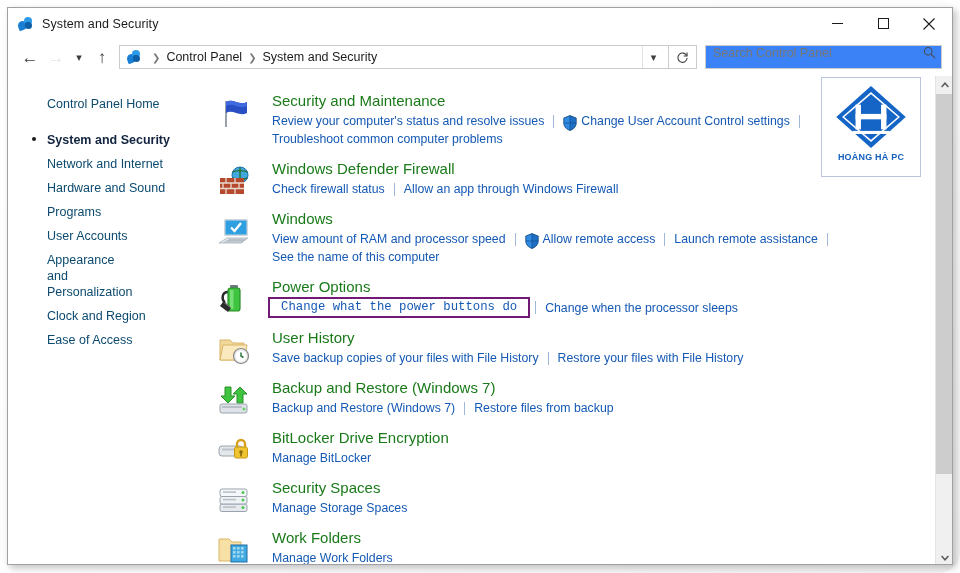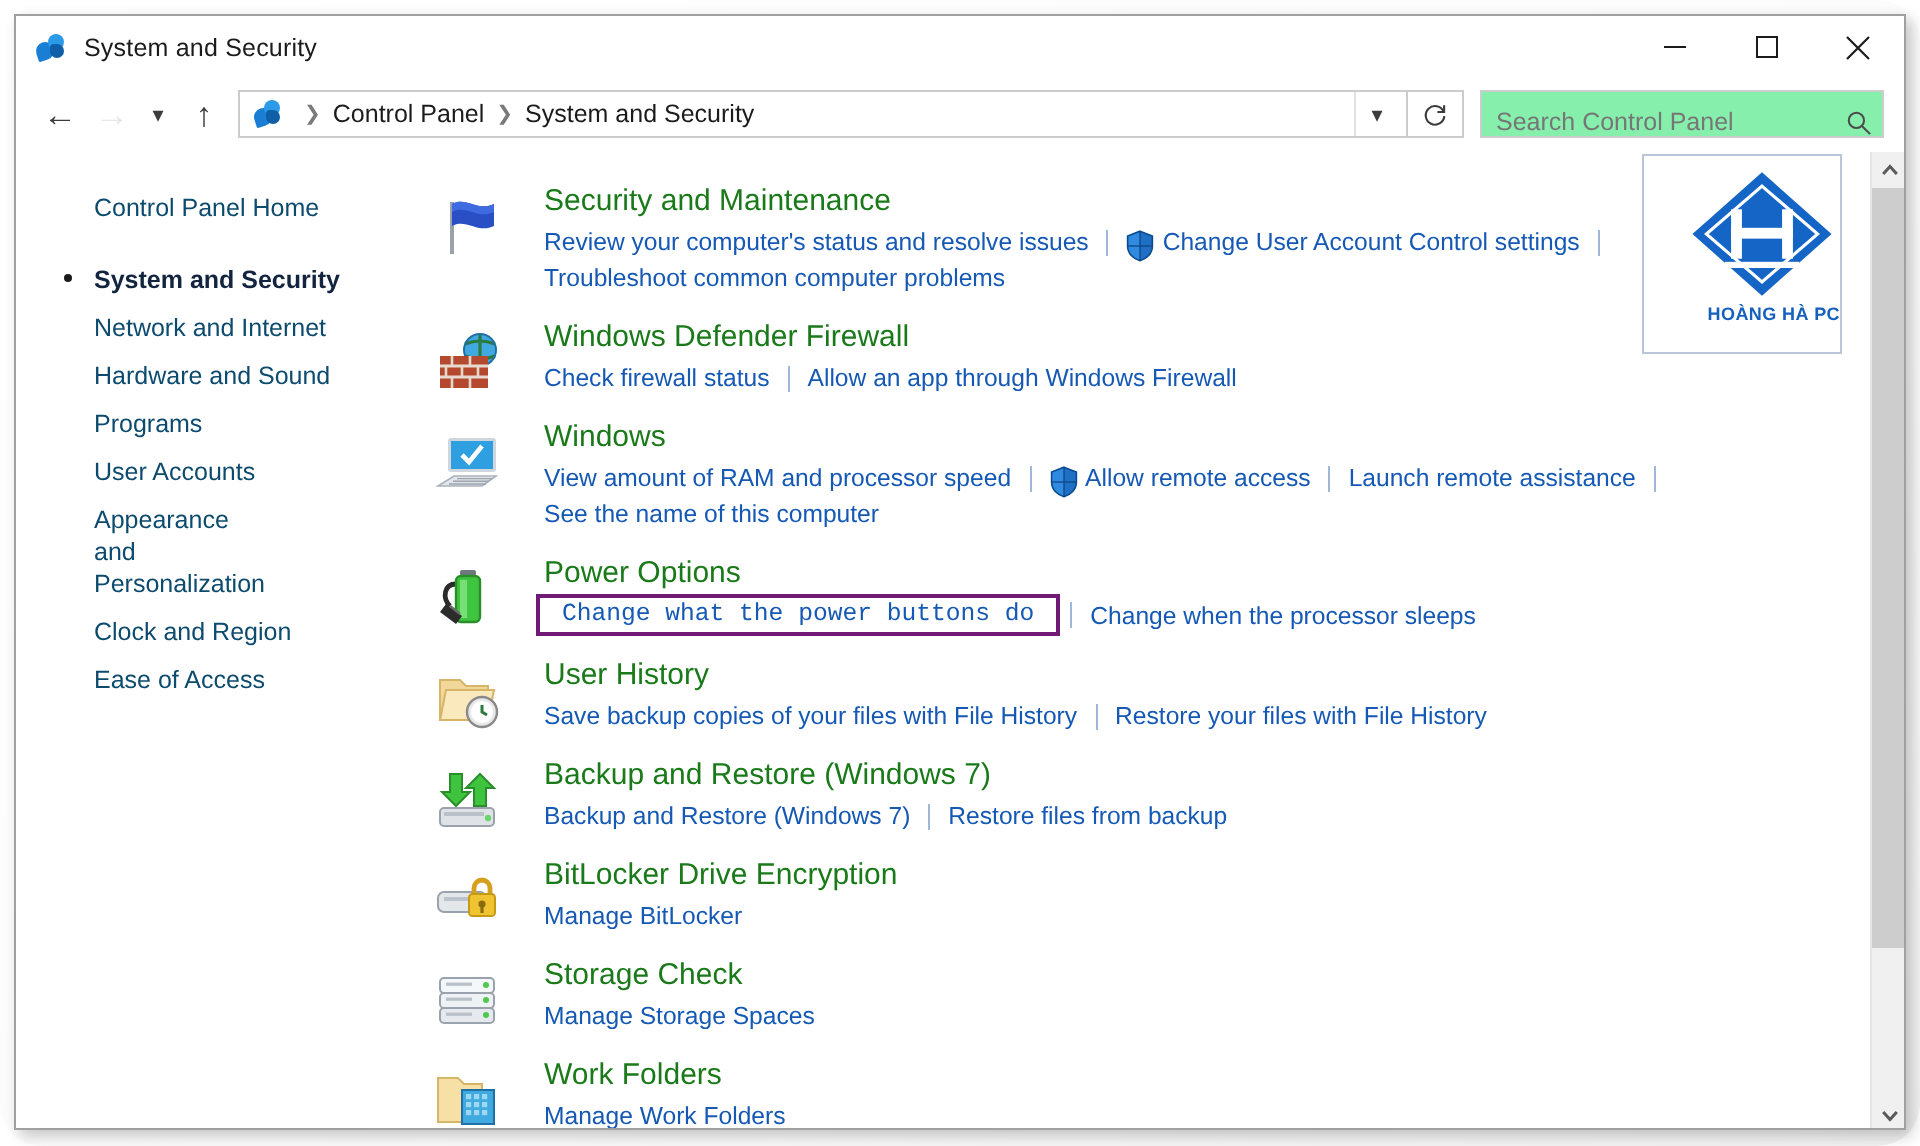--- a/index.html
+++ b/index.html
@@ -117,26 +117,26 @@
     width: 22px; height: 22px; display:flex; align-items:center; justify-content:center;
     border-left: 1px solid #e2e2e2;
   }
   .refresh-btn {
     width: 28px; height: 24px;
     border: 1px solid #cccccc; border-left: none;
     display: flex; align-items: center; justify-content: center;
     background: #ffffff; flex: none;
   }
   .searchbox {
-    width: 202px; height: 24px; flex: none;
+    width: 237px; height: 24px; flex: none;
     border: 1px solid #cccccc;
     margin-left: 8px;
-    display: flex; align-items: flex-end;
+    display: flex; align-items: flex-start;
     padding: 0 5px 0 7px;
-    background: #86efac;
+    background: #3b82f6;
   }
   .searchbox input {
     flex: 1 1 auto; border: none; outline: none;
     font-family: "Liberation Sans", sans-serif;
     font-size: 12.5px; color: #1b1b1b; background: transparent;
     min-width: 0;
   }
   .searchbox input::placeholder { color: #767676; }
 
   
@@ -227,21 +227,21 @@
   }
 
   
   .logo {
     position: absolute;
     right: 31px; top: 1px;
     width: 100px; height: 100px;
     border: 1px solid #b9c6d9;
     background: #ffffff;
     display: flex; flex-direction: column;
-    align-items: flex-end; justify-content: flex-start;
+    align-items: center; justify-content: flex-start;
     padding-top: 5px;
   }
   .logo-mark { width: 78px; height: 68px; }
   .logo-text {
     font-size: 9px; font-weight: bold; color: #1560bd;
     letter-spacing: .2px; margin-top: 1px;
   }
 
   
   .vscroll {
@@ -496,21 +496,21 @@
       <rect x="6" y="8.3" width="13" height="1.6"></rect>
                     <rect x="6" y="15.8" width="13" height="1.6"></rect>
                     <rect x="6" y="23.3" width="13" height="1.6"></rect>
     </g>
     <g fill="#4ec94e">
                     <circle cx="26" cy="9.5" r="1.5"></circle>
                     <circle cx="26" cy="17" r="1.5"></circle>
                     <circle cx="26" cy="24.5" r="1.5"></circle>
                   </g>
                 </svg></div>
-              <div class="cat-body"><div class="cat-title">Storage Check</div><div class="links-row">
+              <div class="cat-body"><div class="cat-title">Security Spaces</div><div class="links-row">
                   <span class="lnk">Manage Storage Spaces</span>
                 </div></div>
             </div>
             <div class="cat">
               <div class="cat-icon"><svg viewBox="0 0 34 34">
                   <path d="M2 6 H12 L15 9 H24 V28 H2 Z" fill="#f6e0a6" stroke="#d6b566" stroke-width="1"></path>
                   <rect x="14" y="12" width="16" height="17" fill="#3fa9e0" stroke="#1f6fa8" stroke-width="1"></rect>
                   <g fill="#9fd8f2">
                     <rect x="16" y="14" width="2.6" height="2.6"></rect>
                     <rect x="20" y="14" width="2.6" height="2.6"></rect>

